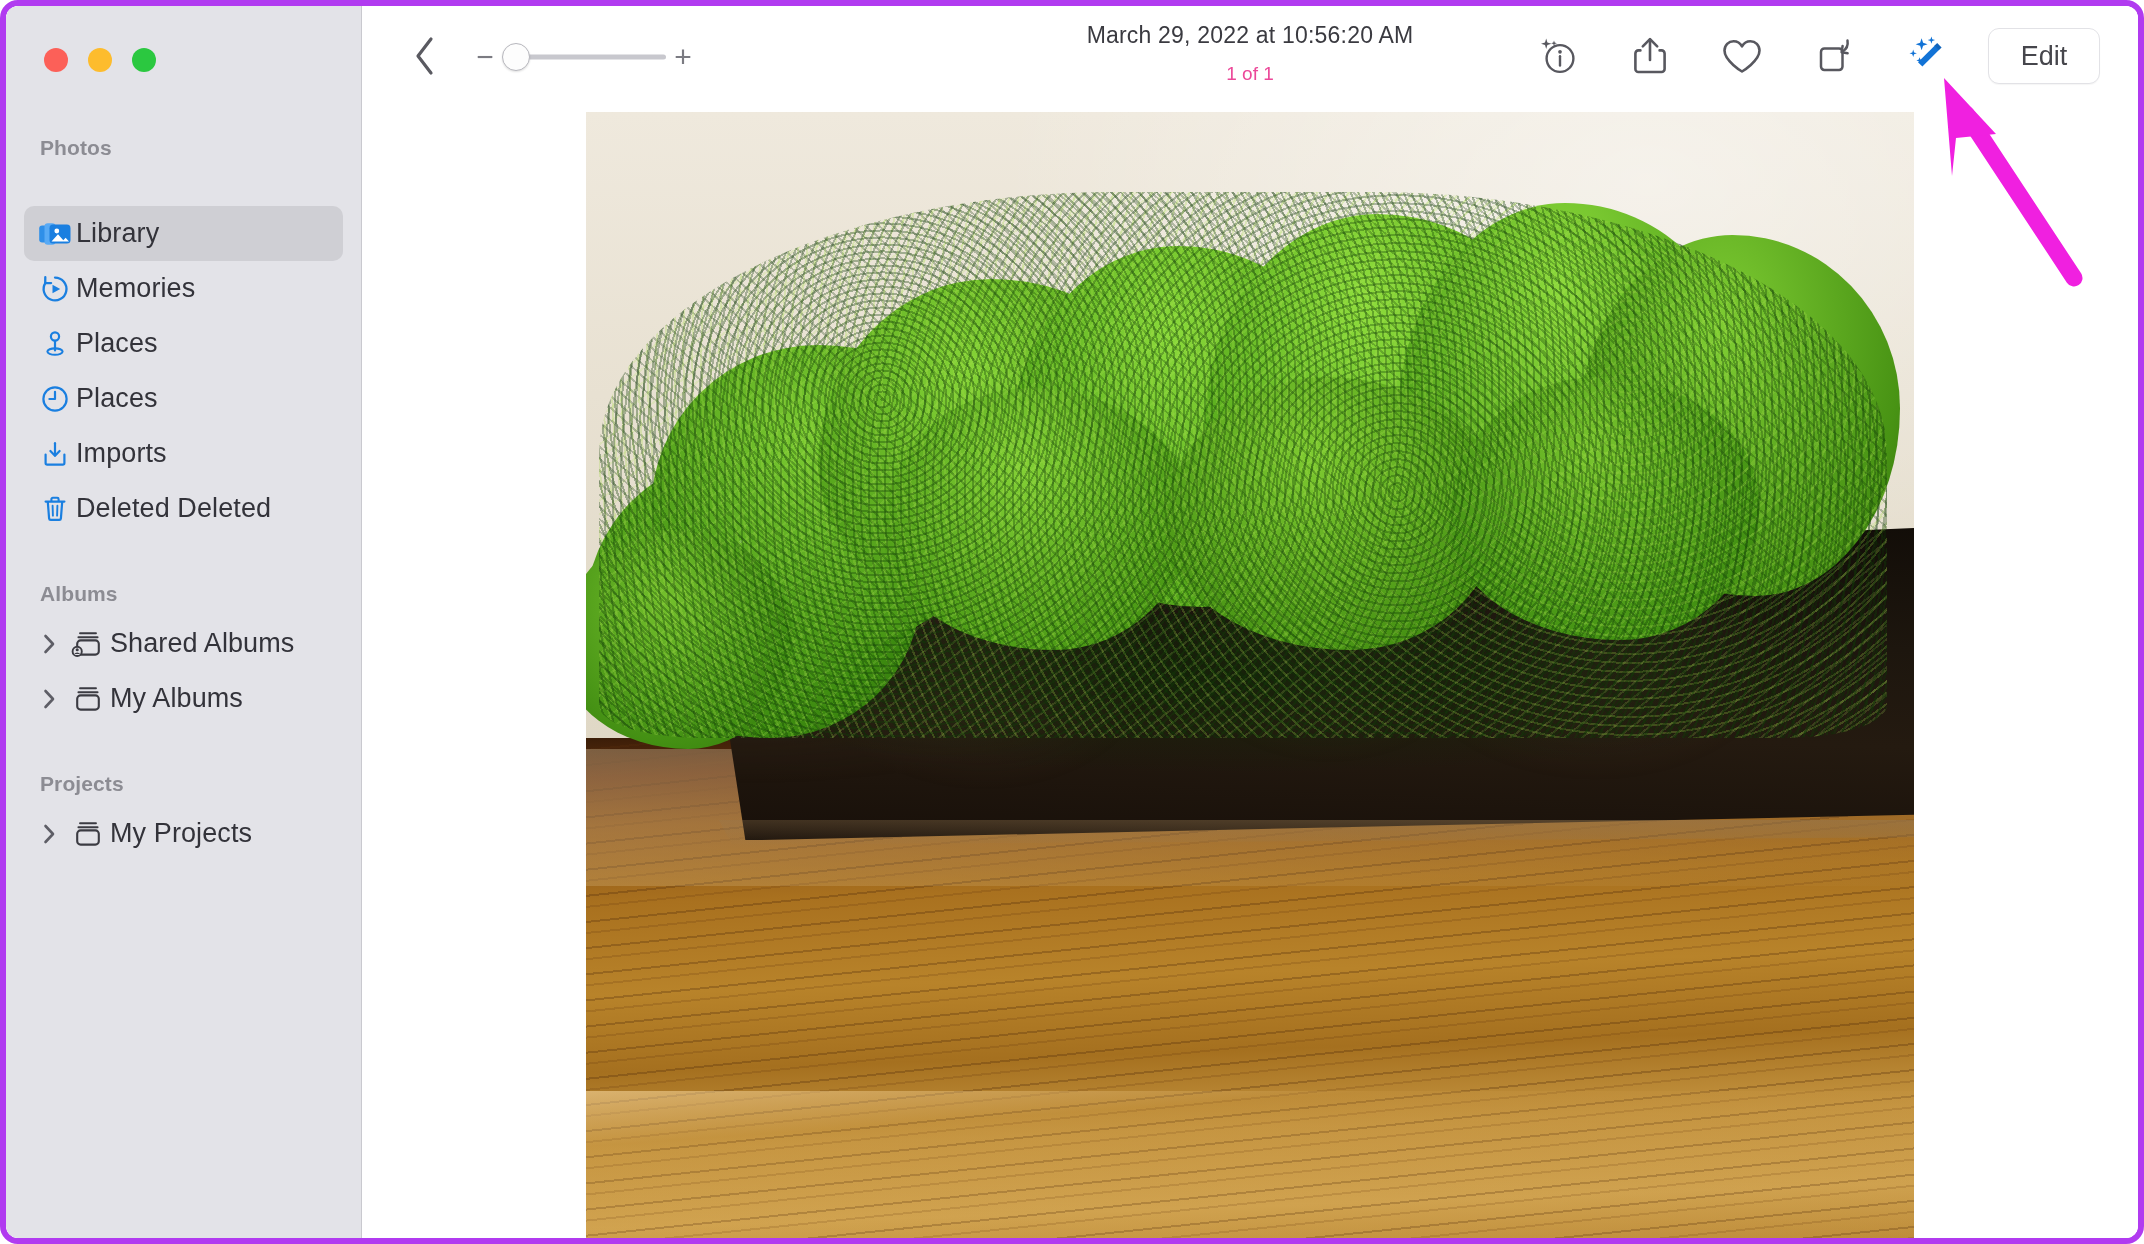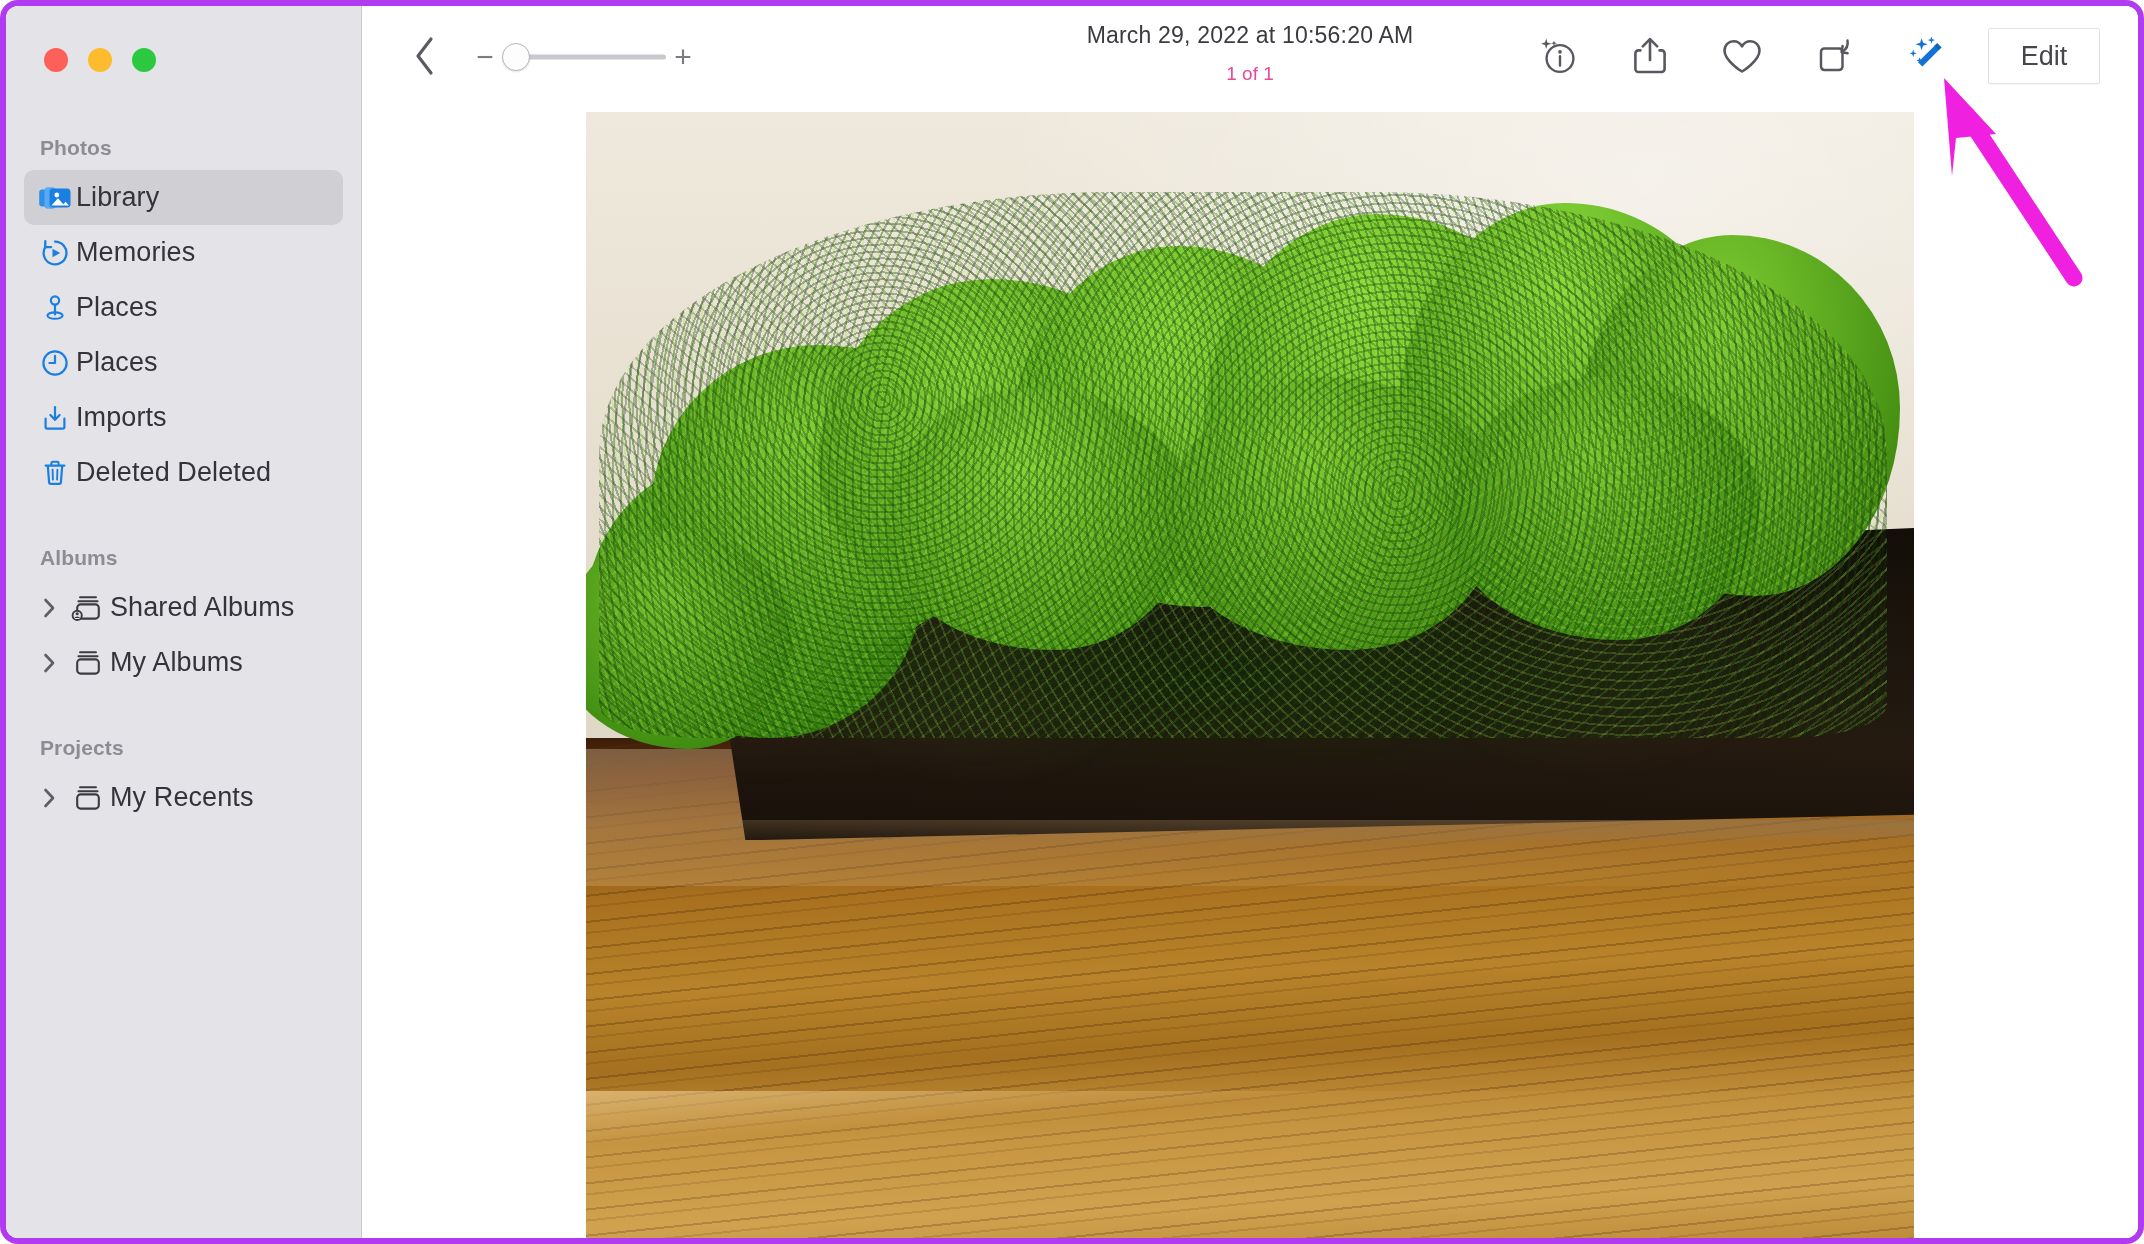--- a/index.html
+++ b/index.html
@@ -33,21 +33,21 @@
     font-size:21px; font-weight:700; color:#8c8c93; letter-spacing:.1px;
     padding:12px 0 10px 16px;
   }
   .sb-section-title.albums{ padding-top:46px; }
   .sb-section-title.projects{ padding-top:46px; }
 
   .sb-row{
     display:flex; align-items:center; height:55px; border-radius:10px;
     padding:0 10px; position:relative; cursor:default;
   }
-  .sb-row.selected{ background:#cfcfd4; }
+  .sb-row.selected{ background:#cfcfd4;margin-top:36px; }
   .sb-ico{ width:42px; flex:0 0 42px; display:flex; align-items:center; justify-content:center; }
   .sb-label{ font-size:27px; color:#33333a; letter-spacing:.1px; white-space:nowrap; }
   .sb-disc{ width:30px; flex:0 0 30px; display:flex; align-items:center; justify-content:center;
             color:#6b6b73; }
   .sb-row.group .sb-ico{ width:46px; flex:0 0 46px; }
 
   
   #main{ flex:1; height:100%; position:relative; background:#fff; }
 
   
@@ -70,21 +70,21 @@
   #title-block{ position:absolute; left:0; right:0; top:16px; text-align:center;
     pointer-events:none; }
   #photo-title{ font-size:23px; color:#3a3a40; letter-spacing:.2px; }
   #photo-subtitle{ font-size:19px; color:#ec4899; margin-top:14px; }
 
   #toolbar-actions{ position:absolute; right:38px; top:18px; height:64px;
     display:flex; align-items:center; gap:0; }
   .tb-btn{ width:92px; height:64px; display:flex; align-items:center;
     justify-content:center; position:relative; }
   #edit-button{ margin-left:16px; width:112px; height:56px; border:1.5px solid #e2e2e6;
-    border-radius:2px; background:#fff; display:flex; align-items:center;
+    border-radius:11px; background:#fff; display:flex; align-items:center;
     justify-content:center; font-size:27px; color:#46464c; box-shadow:0 1px 1px rgba(0,0,0,.04); }
 
   
   #photo-area{ position:absolute; left:0; top:104px; right:0; bottom:0; }
   #photo{ position:absolute; left:224px; top:2px; width:1328px; height:1138px;
     overflow:hidden; background:#e0dac9; }
   .ph-layer{ position:absolute; }
 
   
   #ph-wall{ left:0; top:0; width:100%; height:62%;
@@ -275,21 +275,21 @@
               <path d="M3.5 3 L11 11 L3.5 19" stroke="#5e5e66" stroke-width="2.6" class="nofill" stroke-linecap="round" stroke-linejoin="round"></path>
             </svg>
           </span>
           <span class="sb-ico">
             <svg width="34" height="30" viewBox="0 0 34 30">
               <path d="M10 4.2 L26 4.2" stroke="#3b3b42" stroke-width="1.9" stroke-linecap="round"></path>
               <path d="M8.4 8.2 L27.6 8.2" stroke="#3b3b42" stroke-width="1.9" stroke-linecap="round"></path>
               <rect x="7.2" y="11.4" width="21.6" height="14.2" rx="3.4" stroke="#3b3b42" stroke-width="2.1" class="nofill"></rect>
             </svg>
           </span>
-          <span class="sb-label">My Recents</span>
+          <span class="sb-label">My Projects</span>
         </div>
 
       </div>
     </aside>
 
     <section id="main">
 
       <div id="toolbar">
 
         <div id="back-button">

